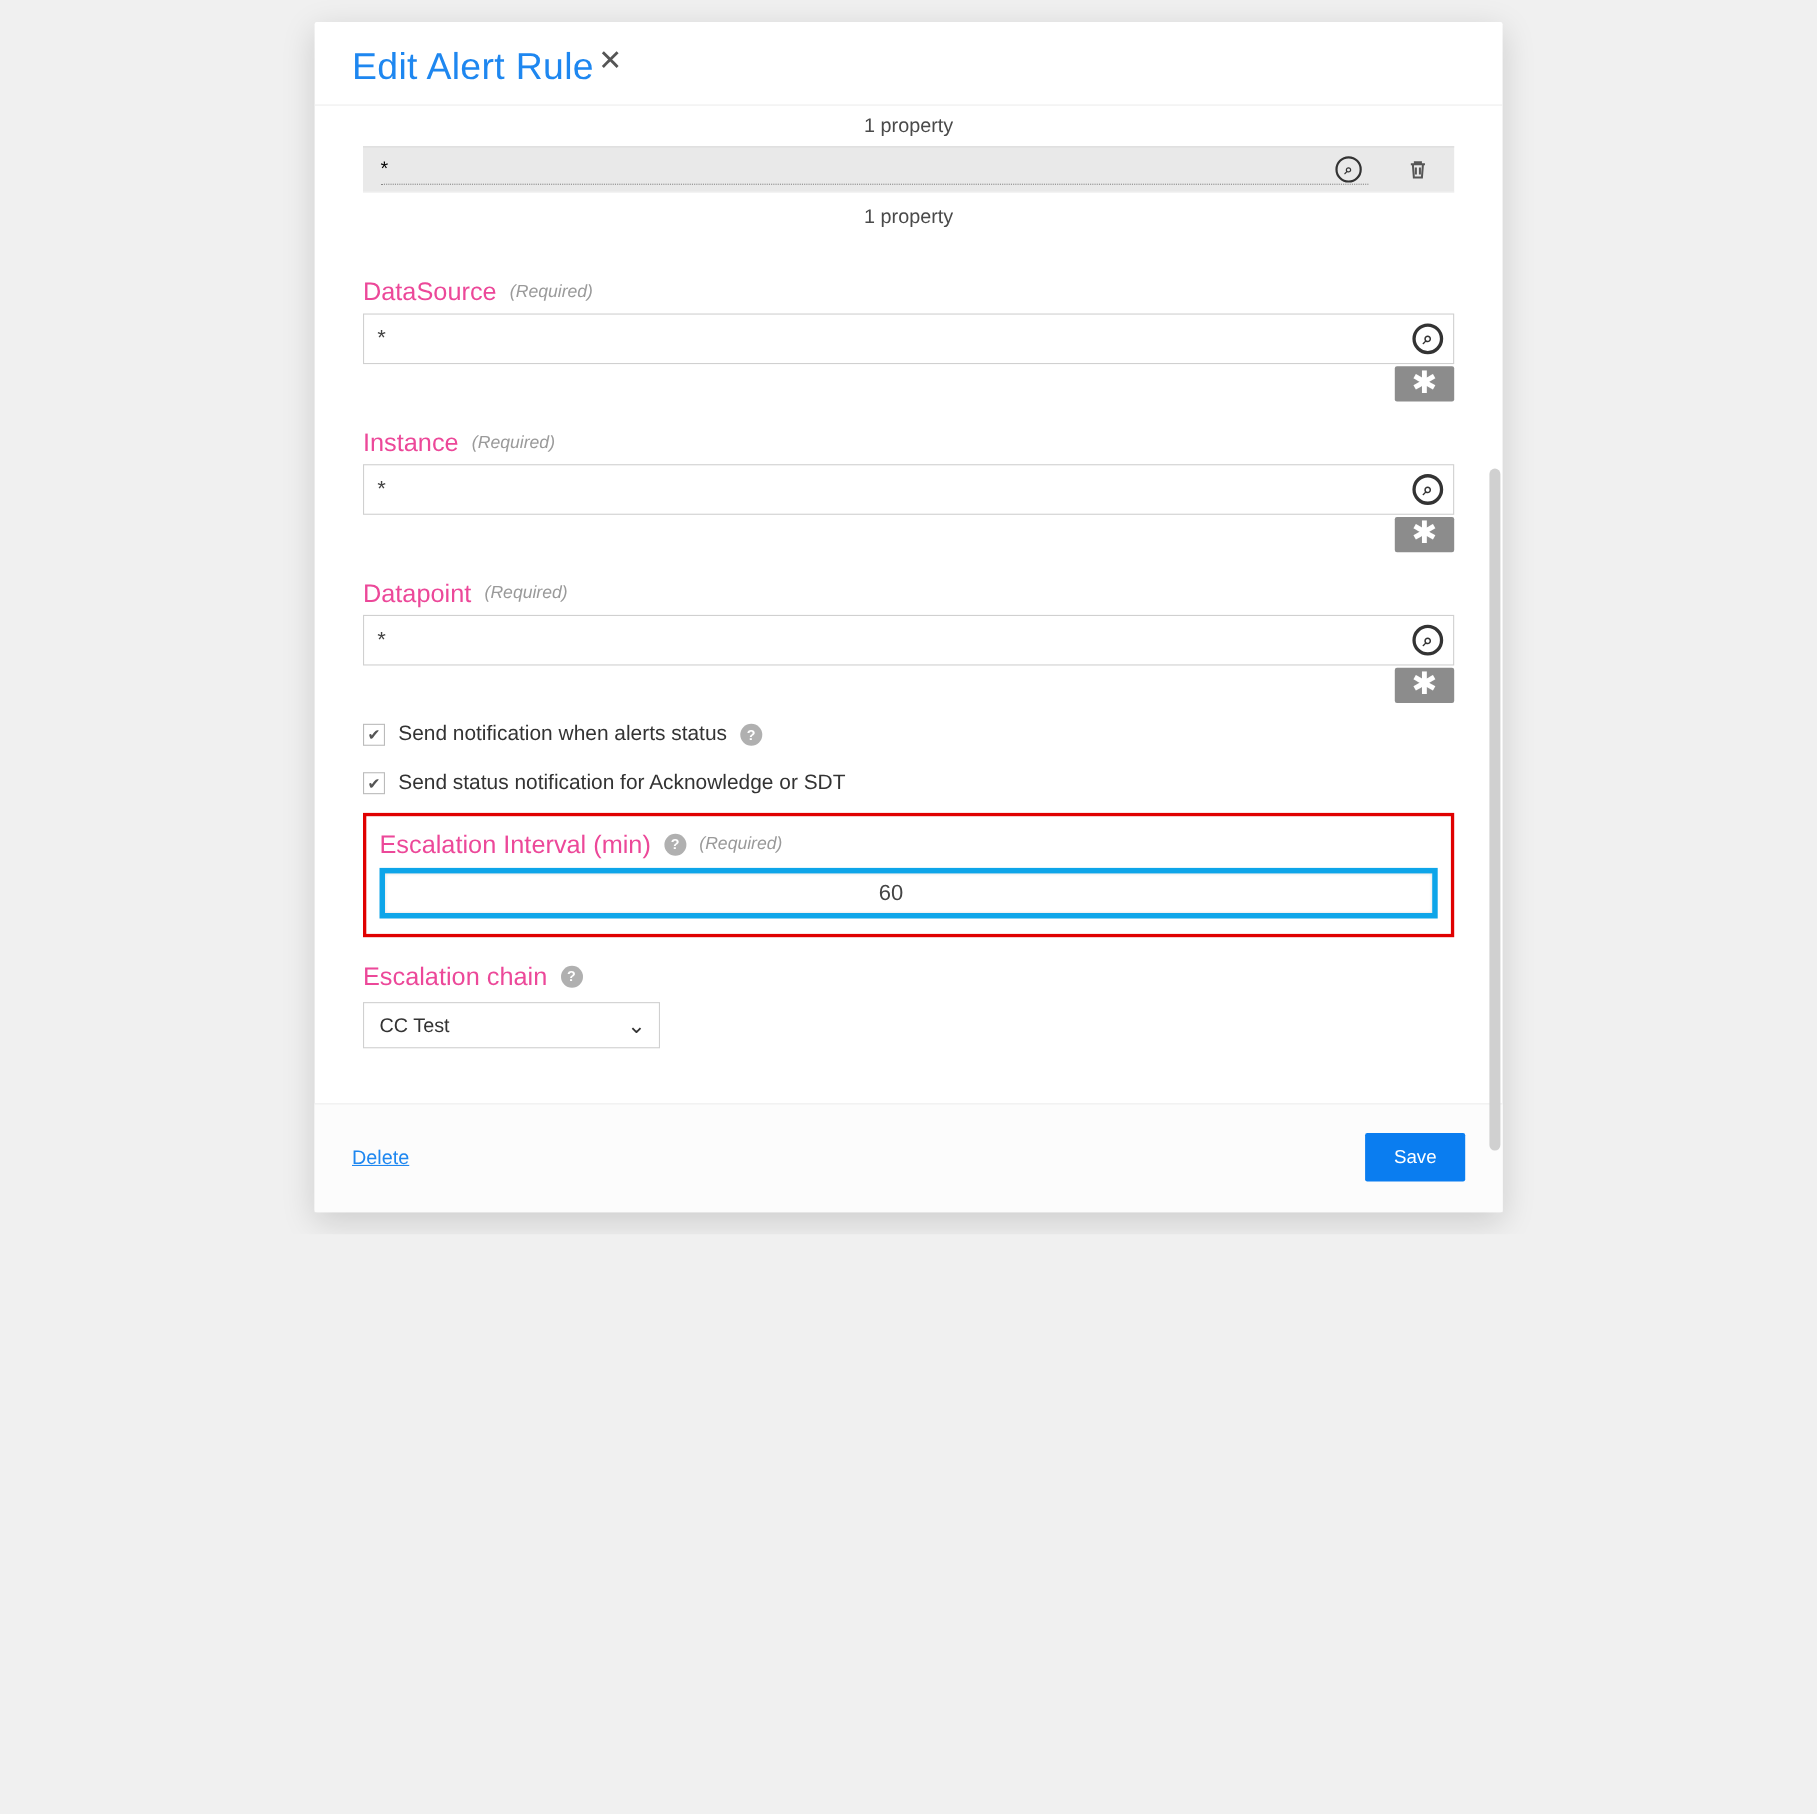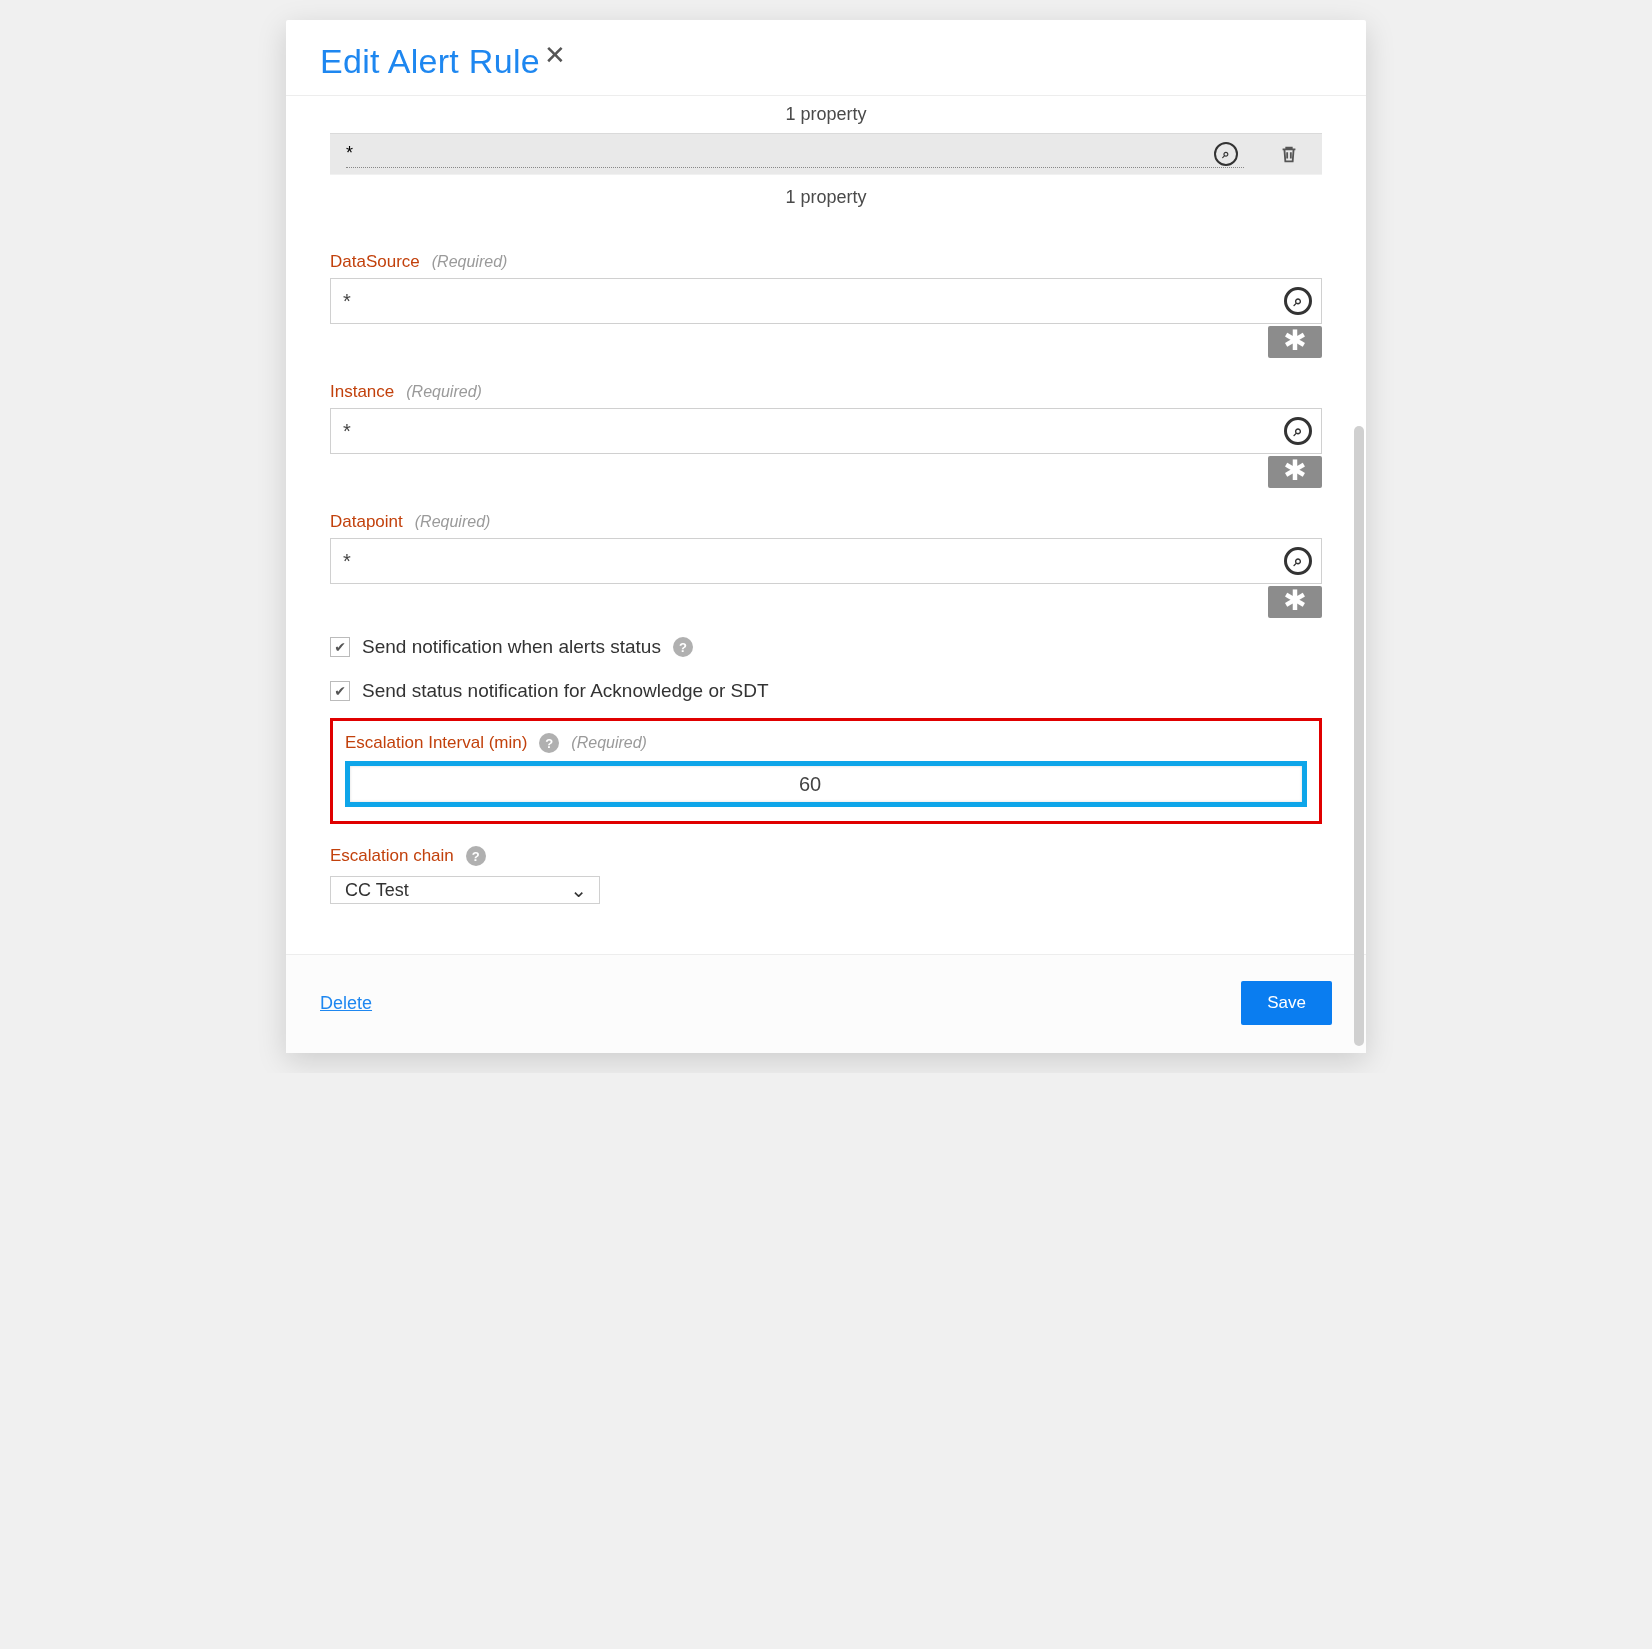--- a/index.html
+++ b/index.html
@@ -52,21 +52,21 @@
     cursor: pointer;
   }
   .trash {
     margin: 0 16px 0 40px; width: 22px; height: 22px; cursor: pointer;
     color: #555;
   }
 
   
   .field { margin-top: 36px; }
   .field-label-row { display: flex; align-items: center; gap: 12px; margin-bottom: 6px; }
-  .field-label { font-size: 17px; color: #c2410c; }
+  .field-label { font-size: 23px; color: #ec4899; }
   .req { font-style: italic; color: #9a9a9a; font-size: 16px; }
   .help {
     width: 20px; height: 20px; border-radius: 50%; background: #b0b0b0; color: #fff;
     font-size: 13px; font-weight: 700; display: inline-flex; align-items: center; justify-content: center;
     cursor: pointer;
   }
   .text-row { position: relative; }
   .text-input {
     width: 100%; height: 46px; border: 1px solid #d0d0d0; padding: 0 44px 0 12px; font-size: 20px; color: #444;
     background: #fff; outline: none;
@@ -91,21 +91,21 @@
   .cbox-label { font-size: 19px; color: #333; }
 
   .highlight-box {
     border: 3px solid #e00000; padding: 12px 12px 14px 12px; margin-top: 16px;
   }
 
   .highlight-box .text-input { border: 5px solid #0ea5e9; box-shadow: inset 0 0 3px rgba(0,0,0,.15); text-align: center; }
 
   .select-row { margin-top: 10px; }
   .select-box {
-    width: 270px; height: 28px; border: 1px solid #d0d0d0; display: flex; align-items: center;
+    width: 270px; height: 42px; border: 1px solid #d0d0d0; display: flex; align-items: center;
     justify-content: space-between; padding: 0 12px 0 14px; font-size: 18px; color: #333; cursor: pointer;
     background: #fff;
     gap: 12px;
   }
   .chev { font-size: 20px; color: #333; }
 
   .modal-footer {
     border-top: 1px solid #ededed; margin-top: 30px; padding: 26px 34px 28px 34px;
     display: flex; justify-content: space-between; align-items: center;
     background: #fcfcfc;

